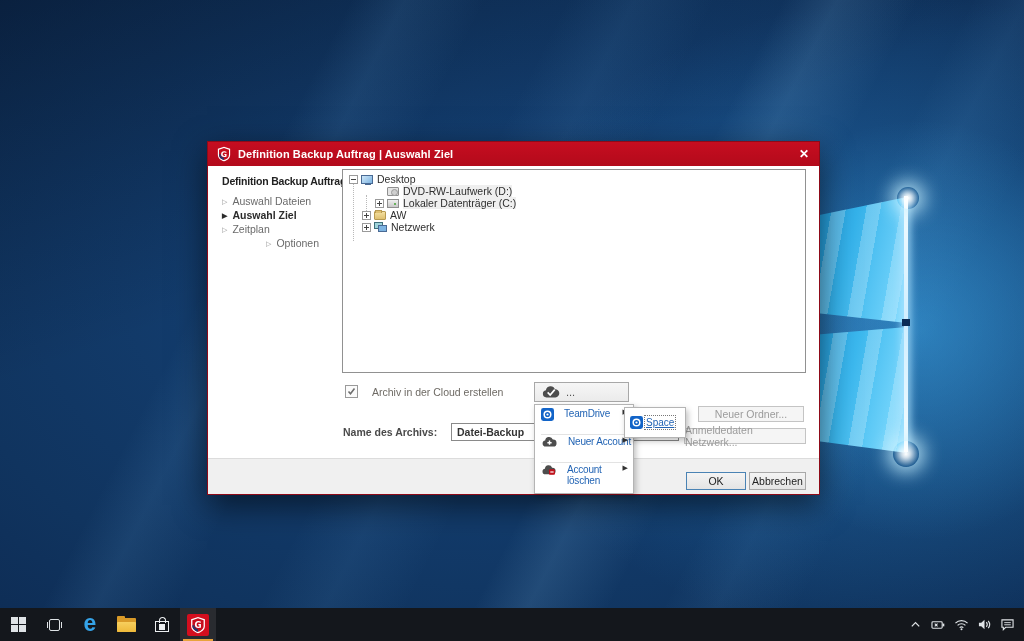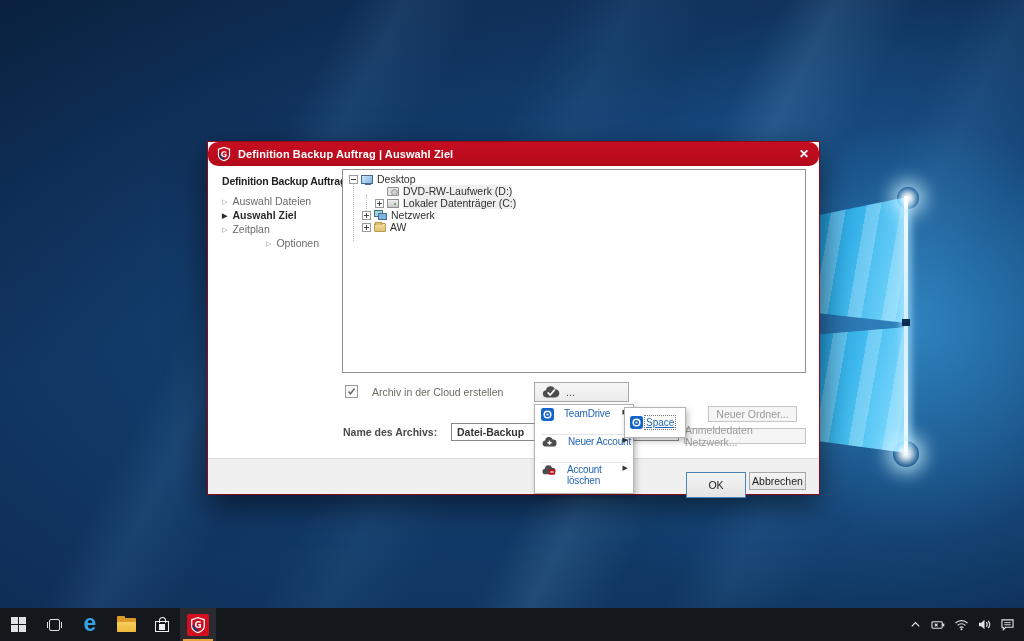--- a/index.html
+++ b/index.html
@@ -40,21 +40,21 @@
   .sc-img{position:relative;width:40px;height:40px;margin:0 auto;background:#d40e1e;border-radius:2px;
     display:flex;align-items:center;justify-content:center;}
   .sc-arrow{position:absolute;left:-2px;bottom:-2px;width:11px;height:11px;background:#fff;
     border:1px solid #9ab0d0;display:flex;align-items:center;justify-content:center;}
   .sc-label{margin-top:3px;font-size:11px;color:#fff;text-shadow:0 1px 2px rgba(0,0,0,.9);}
 
   
   .dlg{position:absolute;left:207px;top:141px;width:613px;height:354px;background:#fff;
     border:1px solid #8f0a18;box-shadow:0 10px 30px rgba(0,0,0,.55);box-sizing:border-box;font-size:11px;color:#333;}
   .tbar{position:absolute;left:0;top:0;right:0;height:24px;background:linear-gradient(180deg,#c60d20,#b30a1b);
-    display:flex;align-items:center;padding:0 8px;box-sizing:border-box;gap:6px;border-radius:10px;}
+    display:flex;align-items:center;padding:0 8px;box-sizing:border-box;gap:6px;}
   .tbar-title{color:#fff;font-weight:bold;font-size:11px;letter-spacing:.1px;}
   .tclose{position:absolute;right:5px;top:3px;width:20px;height:18px;display:flex;align-items:center;justify-content:center;
     color:#fff;font-size:12px;font-weight:bold;cursor:default;}
 
   .side-header{position:absolute;left:14px;top:33px;font-weight:bold;font-size:10.5px;color:#222;letter-spacing:-.2px;}
   .side-item{position:absolute;left:14px;display:flex;align-items:center;gap:5px;font-size:10.5px;color:#6a6a6a;}
   .side-item .chev{font-size:7px;color:#8a8a8a;line-height:1;}
   .side-item.active{font-weight:bold;color:#2b2b2b;}
   .side-item.active .chev{color:#2b2b2b;}
 
@@ -95,23 +95,23 @@
   .msep{height:1px;background:#e3e3e3;margin:1px 6px;}
 
   .submenu{position:absolute;left:416px;top:265px;width:62px;height:31px;background:#fff;border:1px solid #b4b4b4;
     box-shadow:2px 3px 6px rgba(0,0,0,.25);z-index:35;box-sizing:border-box;display:flex;align-items:center;padding-left:5px;}
   .submenu .mlabel{color:#2264b4;font-size:10px;margin-left:3px;text-decoration:underline;
     outline:1px dotted #777;outline-offset:1px;}
 
   .btn{position:absolute;background:linear-gradient(180deg,#f4f4f4,#e4e4e4);border:1px solid #a8a8a8;
     box-sizing:border-box;display:flex;align-items:center;justify-content:center;font-size:10.5px;color:#222;}
   .btn-disabled{background:#f5f5f5;color:#9b9b9b;border-color:#c4c4c4;z-index:10;}
-  .btn-newfolder{left:500px;top:264px;width:89px;height:16px;}
+  .btn-newfolder{left:490px;top:264px;width:106px;height:16px;}
   .btn-netcred{left:476px;top:286px;width:122px;height:16px;}
-  .btn-ok{left:478px;top:330px;width:60px;height:26px;border-color:#4a83b4;z-index:5;}
+  .btn-ok{left:478px;top:330px;width:60px;height:18px;border-color:#4a83b4;z-index:5;}
   .btn-cancel{left:541px;top:330px;width:57px;height:18px;z-index:5;}
 
   .name-label{position:absolute;left:135px;top:284px;font-weight:bold;color:#4a4a4a;font-size:10.5px;}
   .name-input{position:absolute;left:243px;top:281px;width:228px;height:18px;border:1px solid #8a8a8a;background:#fff;
     box-sizing:border-box;font-family:"Liberation Sans",sans-serif;font-size:10.5px;font-weight:bold;color:#333;padding:0 5px;z-index:4;}
 
   .footer{position:absolute;left:0;right:0;bottom:0;height:35px;background:#f0f0f0;border-top:1px solid #dcdcdc;z-index:2;}
 
   
   .taskbar{position:absolute;left:0;right:0;bottom:0;height:33px;background:#14171c;display:flex;align-items:center;z-index:50;}
@@ -220,30 +220,30 @@
         <span class="tico dvd"></span>
         <span class="sel-label">DVD-RW-Laufwerk (D:)</span>
       </div>
       <div class="trow" style="padding-left:32px;">
         <span class="exp plus"></span>
         <span class="tico drv"></span>
         <span class="sel-label">Lokaler Datenträger (C:)</span>
       </div>
       <div class="trow" style="padding-left:19px;">
         <span class="exp plus"></span>
+        <span class="tico fold"></span>
+        <span>AW</span>
+      </div>
+      <div class="trow" style="padding-left:19px;">
+        <span class="exp plus"></span>
         <span class="tico net">
             <i></i>
             <i></i>
           </span>
         <span>Netzwerk</span>
-      </div>
-      <div class="trow" style="padding-left:19px;">
-        <span class="exp plus"></span>
-        <span class="tico fold"></span>
-        <span>AW</span>
       </div>
     </div>
 
     <div class="chkrow">
       <span class="chk">
         <svg width="9" height="9" viewBox="0 0 9 9">
             <polyline points="1.5,4.5 3.5,6.8 7.5,1.5" fill="none" stroke="#6e6e6e" stroke-width="1.6"></polyline>
           </svg>
       </span>
       <span>Archiv in der Cloud erstellen</span>

